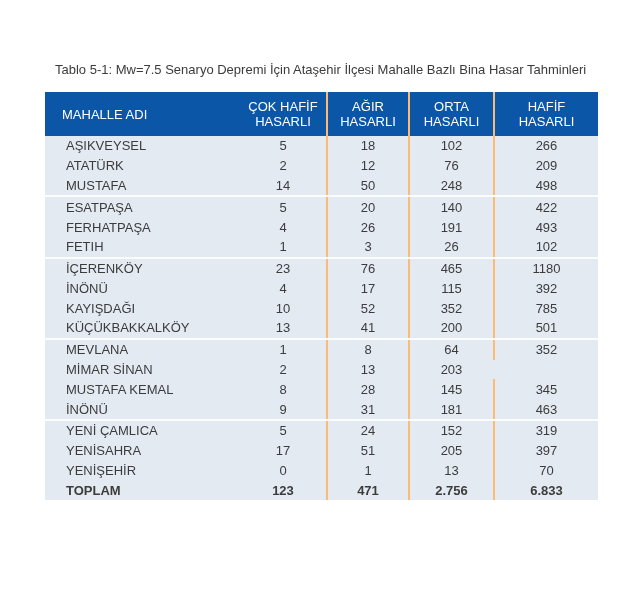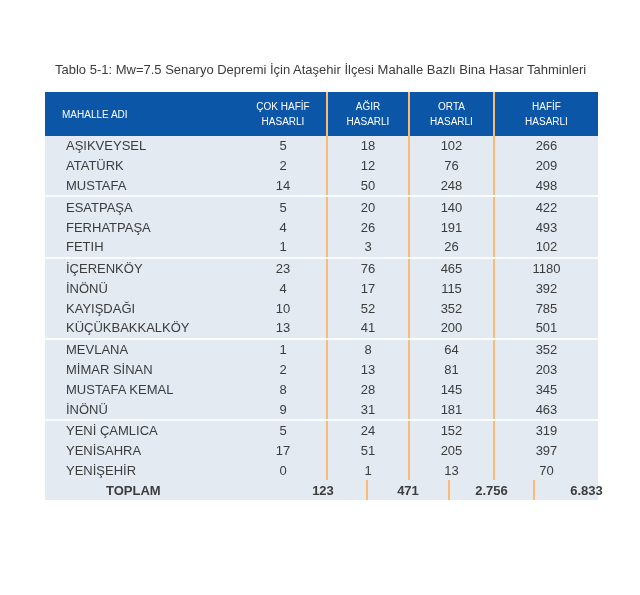--- a/index.html
+++ b/index.html
@@ -23,21 +23,21 @@
     left: 45px;
     top: 92px;
     width: 553px;
   }
   .thead {
     display: grid;
     grid-template-columns: 195px 86px 82px 85px 105px;
     height: 44px;
     background: #0b56a6;
     color: #ffffff;
-    font-size: 10px;
+    font-size: 13px;
   }
   .th {
     display: flex;
     flex-direction: column;
     justify-content: center;
     align-items: center;
     text-align: center;
     line-height: 15px;
   }
   .th.name {
@@ -56,21 +56,21 @@
     flex: 1;
     display: grid;
     grid-template-columns: 195px 86px 82px 85px 105px;
     font-size: 13px;
     color: #3c3c3c;
   }
   .body-row:nth-child(3),
   .body-row:nth-child(6),
   .body-row:nth-child(10),
   .body-row:nth-child(14) { border-bottom: 2px solid #fafcfe; }
-  .body-row:last-child { font-weight: bold; margin-left: 40px; }
+  .body-row:last-child { font-weight: bold; }
   .td {
     display: flex;
     align-items: center;
     justify-content: center;
     overflow: hidden;
   }
   .td.name {
     justify-content: flex-start;
     padding-left: 21px;
     white-space: nowrap;
@@ -180,21 +180,20 @@
     <div class="td name">MEVLANA</div>
     <div class="td">1</div>
     <div class="td sep-left">8</div>
     <div class="td sep-left">64</div>
     <div class="td sep-left">352</div>
   </div>
       <div class="body-row">
     <div class="td name">MİMAR SİNAN</div>
     <div class="td">2</div>
     <div class="td sep-left">13</div>
-    <div class="td sep-left">81</div>
     <div class="td sep-left">203</div>
   </div>
       <div class="body-row">
     <div class="td name">MUSTAFA KEMAL</div>
     <div class="td">8</div>
     <div class="td sep-left">28</div>
     <div class="td sep-left">145</div>
     <div class="td sep-left">345</div>
   </div>
       <div class="body-row">

